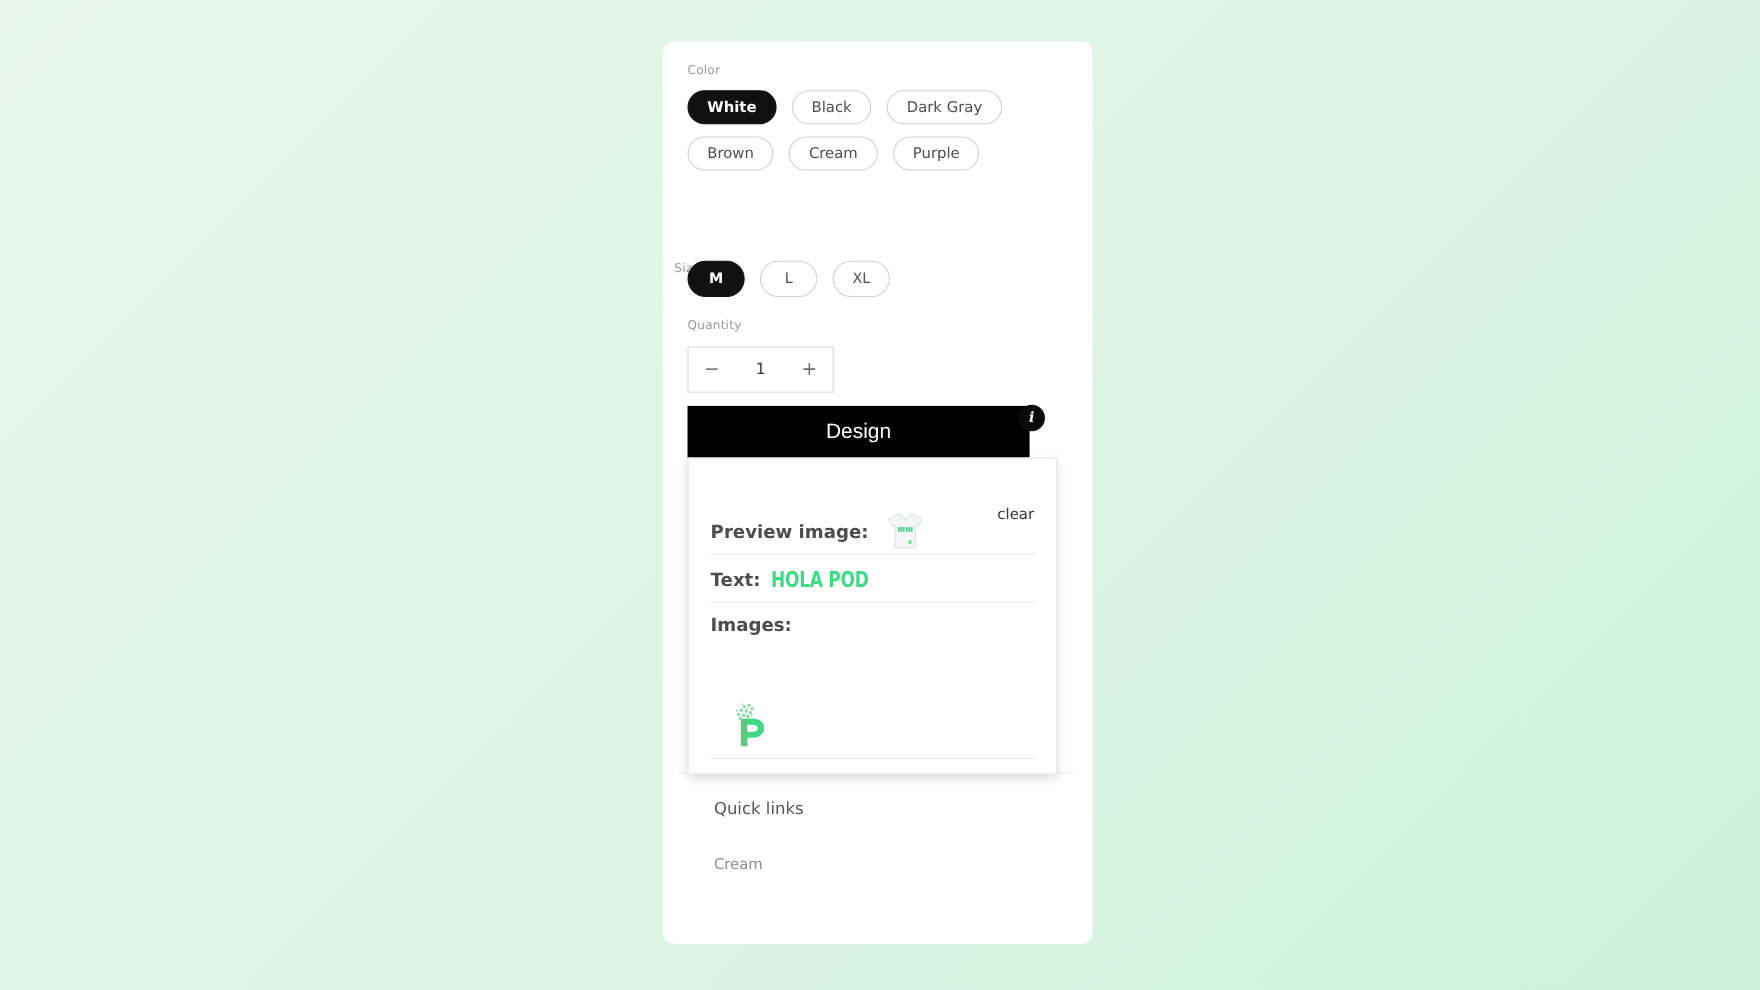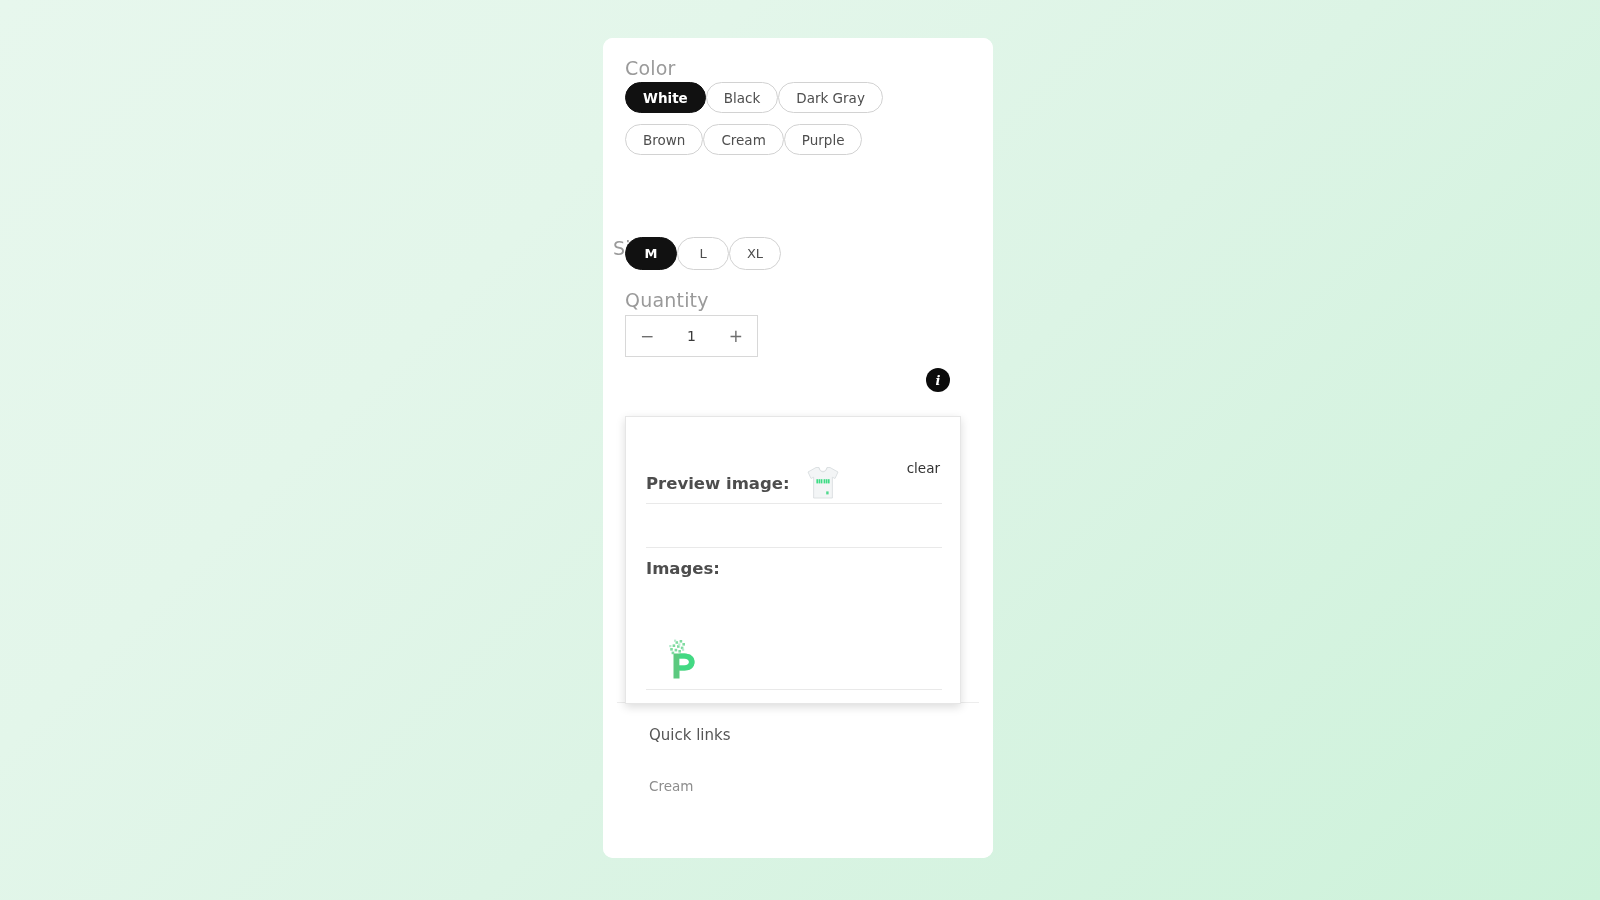--- a/index.html
+++ b/index.html
@@ -33,28 +33,28 @@
     left: 0; top: 0;
     width: 390px;
     height: 820px;
     background: #ffffff;
     border-radius: 10px;
   }
 
   
   .field-label {
     position: absolute;
-    font-size: 19px;
+    font-size: 11px;
     color: #9a9a9a;
     letter-spacing: 0.2px;
     font-family: "DejaVu Sans", sans-serif;
   }
 
   
-  .pill-row { position: absolute; display: flex; gap: 0; }
+  .pill-row { position: absolute; display: flex; gap: 14px; }
 
   .pill {
     height: 31px;
     padding: 0 17px;
     border-radius: 17px;
     border: 1px solid #d2d2d2;
     background: #ffffff;
     color: #4e4e4e;
     font-size: 13.5px;
     font-family: "DejaVu Sans", sans-serif;
@@ -284,20 +284,21 @@
   </div>
 
   <div class="field-label" style="left:22px; top:251px;">Quantity</div>
 
   <div class="qty-box">
     <span class="qty-btn">−</span>
     <span class="qty-val">1</span>
     <span class="qty-btn">+</span>
   </div>
 
+  <div class="design-btn">Design</div>
   <div class="info-badge">i</div>
 
   <div class="design-panel">
 
     <div class="clear-link">clear</div>
 
     <div class="panel-row" style="top:48px;text-align:right;">
       <span class="panel-key">Preview image:</span>
       <span class="shirt-thumb">
         <svg width="38" height="36" viewBox="0 0 38 36" xmlns="http://www.w3.org/2000/svg">
@@ -311,20 +312,24 @@
             <rect x="21.8" y="14.2" width="1.7" height="4.2"></rect>
             <rect x="24" y="14.2" width="1.6" height="4.2"></rect>
           </g>
           <rect x="22.2" y="26.4" width="2.4" height="3" fill="#4fd98c"></rect>
         </svg>
       </span>
     </div>
 
     <div class="panel-divider" style="top:86px;"></div>
 
+    <div class="panel-row" style="top:98px;">
+      <span class="panel-key">Text:</span>
+      <span class="hola-text">HOLA POD</span>
+    </div>
 
     <div class="panel-divider" style="top:130px;"></div>
 
     <div class="panel-row" style="top:142px;">
       <span class="panel-key">Images:</span>
     </div>
 
     <div class="logo-wrap">
       <svg width="34" height="40" viewBox="0 0 34 40" xmlns="http://www.w3.org/2000/svg">
 

